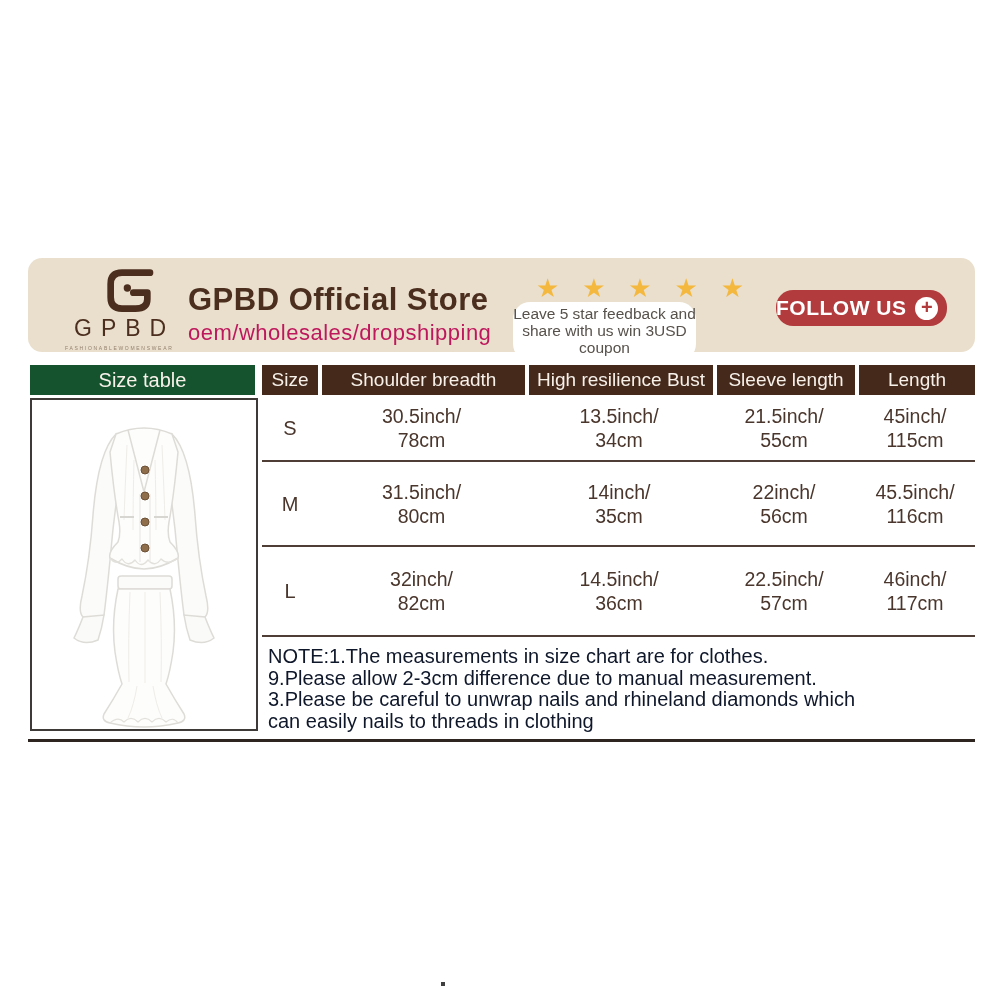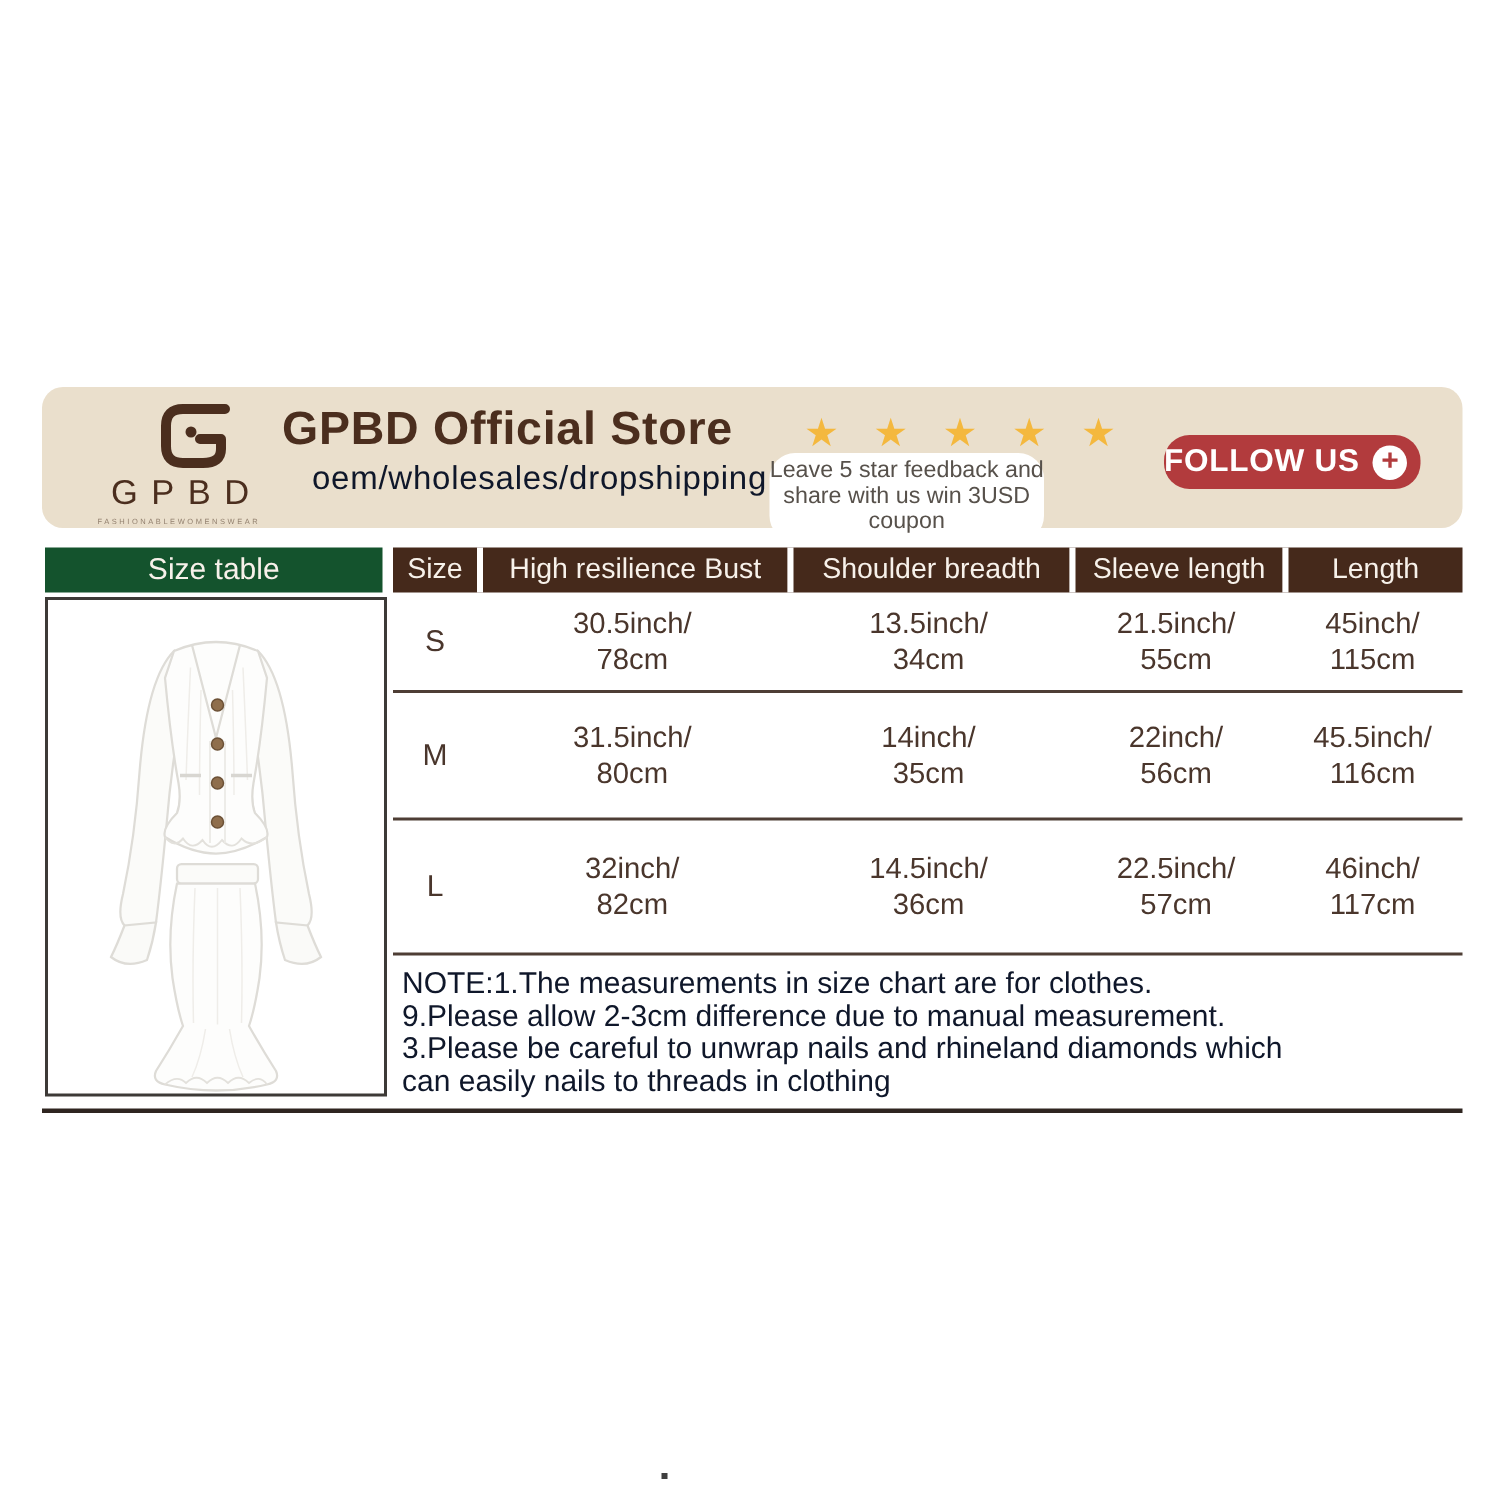--- a/index.html
+++ b/index.html
@@ -6,23 +6,23 @@
   html,body { width:1000px; height:1000px; background:#ffffff;
     font-family:"Liberation Sans","DejaVu Sans",sans-serif; position:relative; overflow:hidden; }
 
   
   .band { position:absolute; left:28px; top:258px; width:947px; height:94px;
     background:#eadfcc; border-radius:14px; }
   .logo { position:absolute; left:37px; top:8px; width:130px; text-align:left; color:#4b2e1e; }
   .logo svg { display:block; margin:0 auto; }
   .logo-text { font-size:23px; letter-spacing:9px; padding-left:9px; color:#4b2e1e; margin-top:1px; }
   .logo-tag { font-size:5px; letter-spacing:1.7px; color:#93816f; margin-top:3px; white-space:nowrap; }
-  .title-block { position:absolute; left:160px; top:10px; }
+  .title-block { position:absolute; left:160px; top:24px; }
   .store-title { font-size:31px; font-weight:bold; color:#4b2e1e; letter-spacing:0.5px; }
-  .store-sub { font-size:22px; color:#0f172a; margin-top:2px; letter-spacing:0.5px;margin-left:20px; }
+  .store-sub { font-size:22px; color:#be185d; margin-top:2px; letter-spacing:0.5px; }
   .stars { position:absolute; left:508px; top:17px; width:208px; display:flex;
     justify-content:space-between; }
   .star { color:#f4b83e; font-size:26px; line-height:26px; }
   .pill { position:absolute; left:485px; top:44px; width:183px; background:#ffffff;
     border-radius:17px; padding:3px 0 5px; text-align:center; font-size:15.5px;
     color:#57514b; line-height:17px; }
   .follow-btn { position:absolute; left:748px; top:32px; width:171px; height:36px;
     background:#b23b3d; border-radius:17px; display:flex; align-items:center;
     justify-content:flex-start; gap:9px; color:#ffffff; font-weight:bold; font-size:21px;
     letter-spacing:0.5px; cursor:pointer; border:none; }
@@ -96,22 +96,22 @@
   <div class="follow-btn">
     <span>FOLLOW US</span>
     <span class="plus-circle">+</span>
   </div>
 </div>
 
 <div class="size-label-bar">Size table</div>
 
 <div class="thead">
   <div class="th">Size</div>
+  <div class="th">Shoulder breadth</div>
   <div class="th">High resilience Bust</div>
-  <div class="th">Shoulder breadth</div>
   <div class="th">Sleeve length</div>
   <div class="th">Length</div>
 </div>
 
 <div class="photo-box">
   <svg width="224" height="329" viewBox="0 0 224 329">
 
     <path d="M84 34 Q66 52 61 115 Q58 158 50 196 Q46 212 51 217 Q63 224 72 215 Q75 192 79 150 Q83 102 92 58 Z" fill="#fbfbf9" stroke="#dedcd7" stroke-width="1.5"></path>
     <path d="M51 217 Q46 230 42 238 Q52 246 66 240 Q70 228 72 215 Z" fill="#fafaf8" stroke="#dedcd7" stroke-width="1.5"></path>
 

